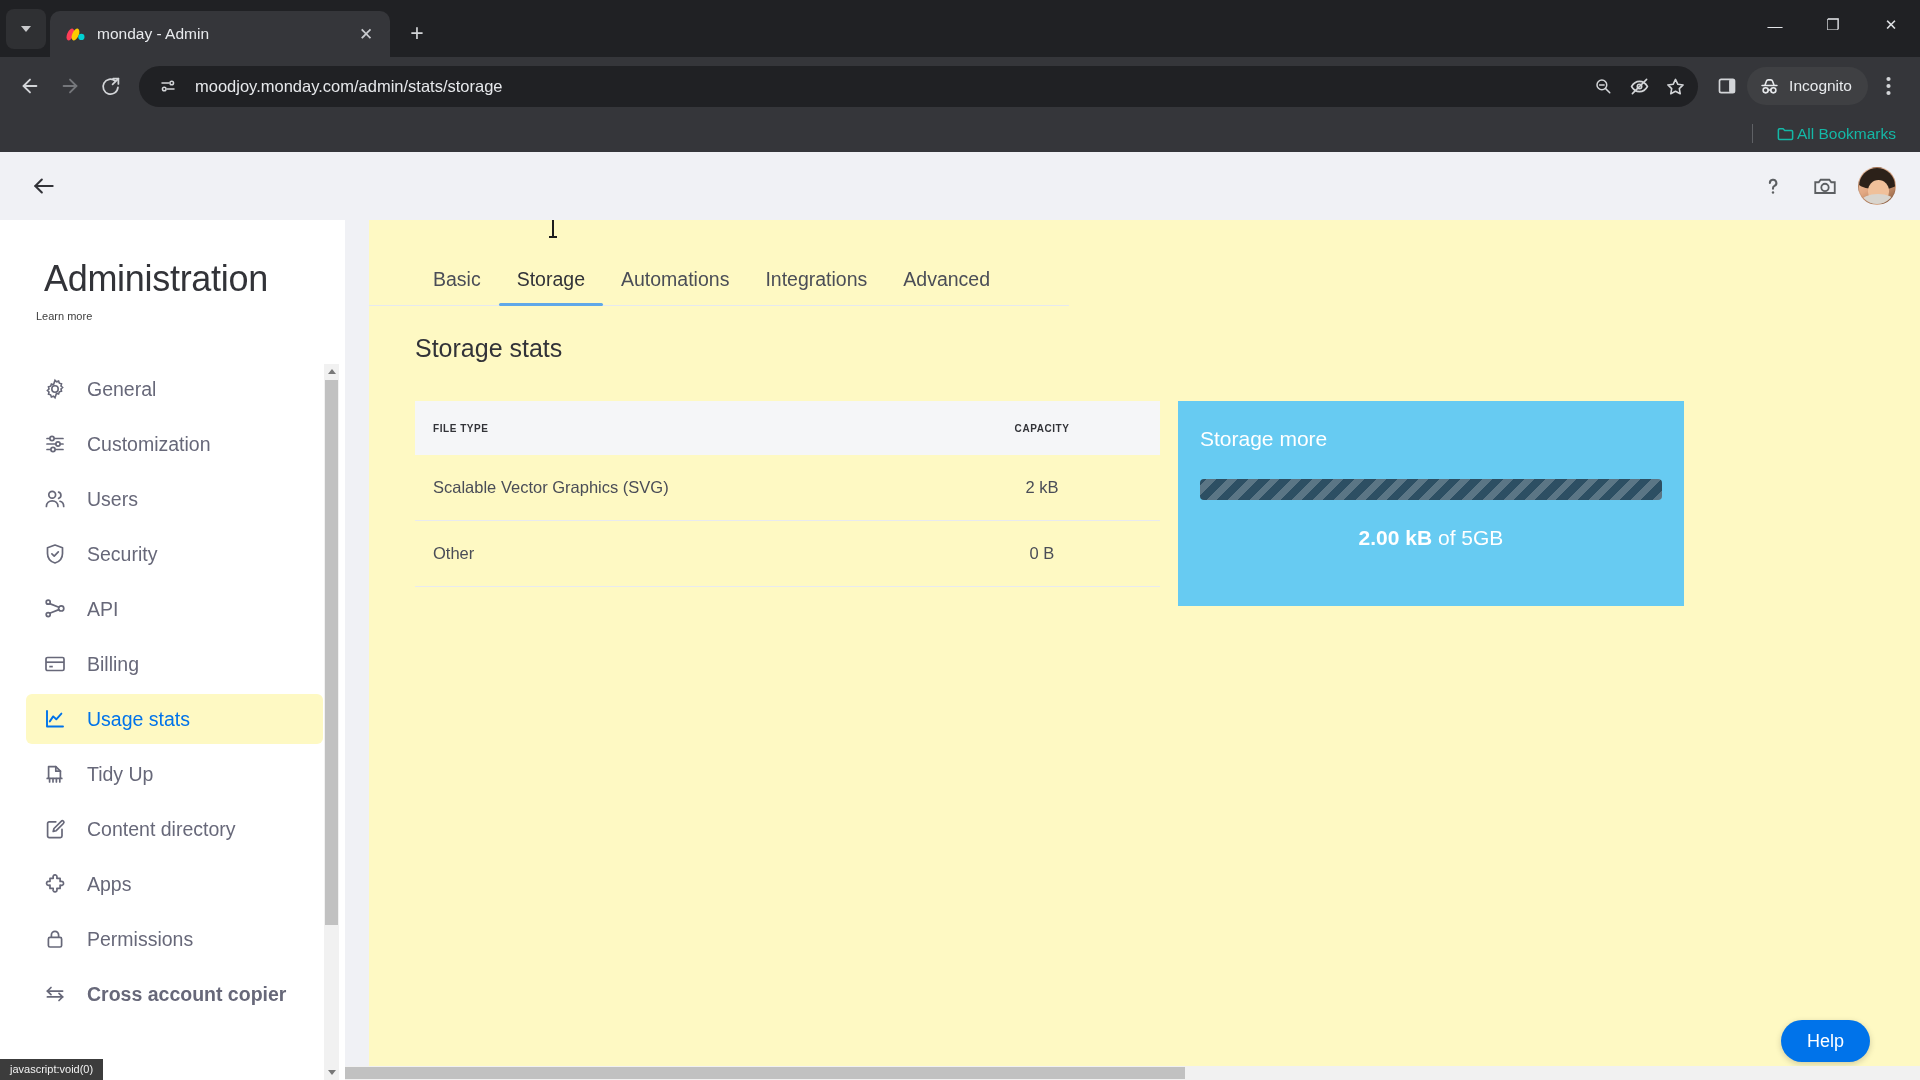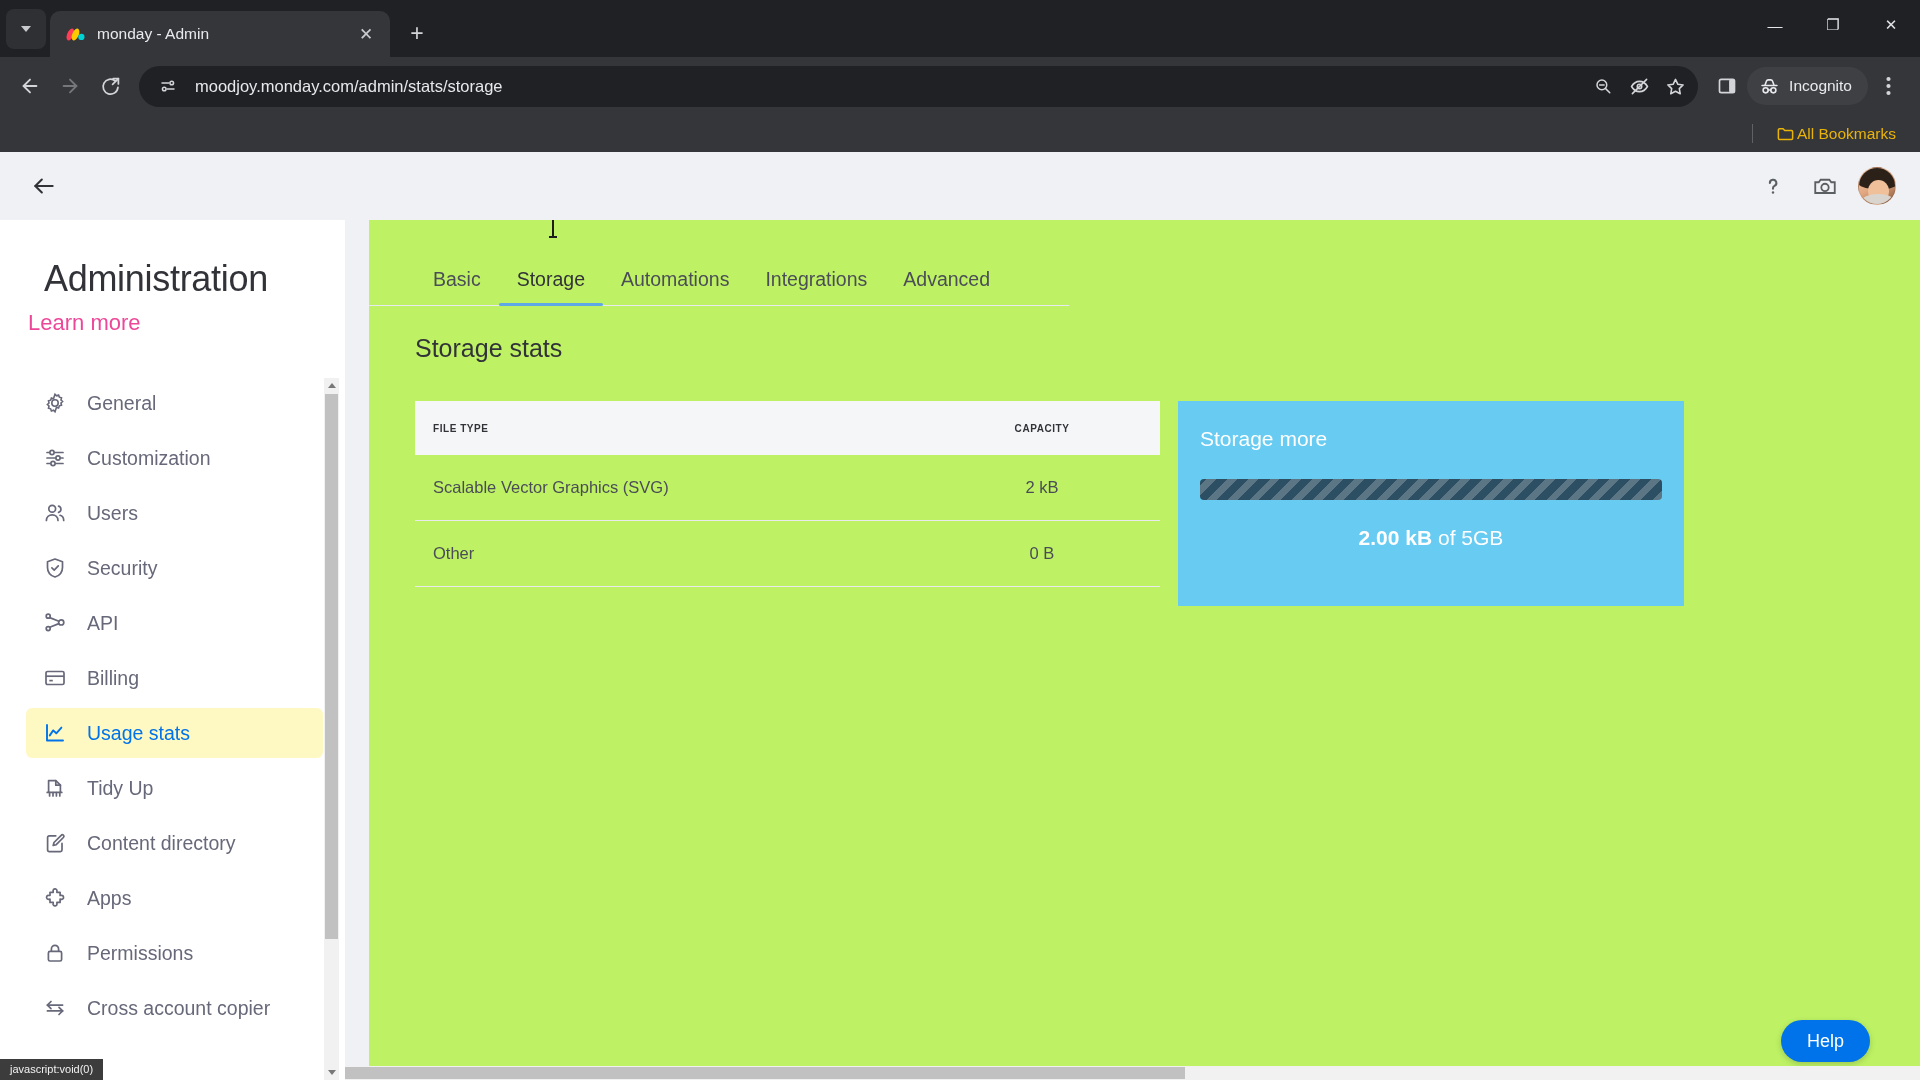--- a/index.html
+++ b/index.html
@@ -93,21 +93,21 @@
     padding: 0 16px 0 12px; color: #e8eaed; font-size: 15.5px;
     cursor: pointer; flex: none;
   }
 
   .bookmarkbar {
     height: 37px; background: #35363a;
     display: flex; align-items: center; justify-content: flex-end;
     padding-right: 18px; gap: 9px; flex: none;
   }
   .bm-sep { width: 1px; height: 19px; background: #5f6165; margin-right: 8px; }
-  .bm-item { display: flex; align-items: center; gap: 2px; color: #eab308; font-size: 15.5px; cursor: pointer; padding: 4px 6px; border-radius: 4px; }
+  .bm-item { display: flex; align-items: center; gap: 2px; color: #14b8a6; font-size: 15.5px; cursor: pointer; padding: 4px 6px; border-radius: 4px; }
 
   
   .page { flex: 1; background: #ffffff; position: relative; overflow: hidden; }
 
   .app-header {
     height: 68px; background: #f0f1f5;
     display: flex; align-items: center;
     padding: 0 24px 0 22px;
     flex: none;
   }
@@ -127,33 +127,33 @@
   .body-wrap { display: flex; height: calc(100% - 68px); }
 
   
   .sidebar {
     width: 345px; background: #ffffff; flex: none;
     position: relative; display: flex; flex-direction: column;
     padding-top: 38px;
     border-right: none;
   }
   .admin-title { font-size: 36px; color: #323338; padding: 0 44px; font-weight: 400; letter-spacing: -0.3px; }
-  .learn-more { font-size: 22px; color: #ec4899; padding: 10px 28px 0; cursor: pointer; }
+  .learn-more { font-size: 11px; color: #404040; padding: 10px 36px 0; cursor: pointer; }
   .nav { margin-top: 42px; flex: 1; position: relative; overflow: hidden; padding-right: 22px; }
   .nav-inner { padding-left: 26px; }
   .nav-item {
     display: flex; align-items: center; gap: 20px;
     height: 50px; padding-left: 16px; margin-bottom: 5px;
     border-radius: 6px; cursor: pointer;
     color: #676879; font-size: 19.5px;
   }
   .nav-item .ico { width: 25px; height: 25px; flex: none; display: flex; align-items: center; justify-content: center; color: #676879; }
   .nav-item.active { background: #fef9c3; color: #0073ea; }
   .nav-item.active .ico { color: #0073ea; }
-  .nav-item.partial { opacity: 1; }
+  .nav-item.partial { opacity: 1; font-weight: bold; }
 
   .nav-scrollbar {
     position: absolute; right: 6px; top: 0; width: 15px; height: 100%;
     background: #f1f1f1; cursor: pointer;
   }
   .nav-scrollbar .arrow-up,
   .nav-scrollbar .arrow-down {
     position: absolute; left: 0; width: 15px; height: 15px;
     display: flex; align-items: center; justify-content: center;
   }
@@ -161,21 +161,21 @@
   .nav-scrollbar .arrow-down { bottom: 0; }
   .tri-up { width: 0; height: 0; border-left: 4px solid transparent; border-right: 4px solid transparent; border-bottom: 5px solid #787878; }
   .tri-down { width: 0; height: 0; border-left: 4px solid transparent; border-right: 4px solid transparent; border-top: 5px solid #787878; }
   .nav-thumb {
     position: absolute; left: 1px; top: 16px; width: 13px; height: 545px;
     background: #c1c1c1; border-radius: 0;
   }
 
   
   .content-shell { flex: 1; background: #f0f1f5; padding: 0 0 0 24px; overflow: hidden; }
-  .content-card { background: #bef264; height: 100%; padding: 48px 0 0 0; position: relative; }
+  .content-card { background: #fef9c3; height: 100%; padding: 48px 0 0 0; position: relative; }
 
   .tabs { display: flex; gap: 0; padding-left: 46px; border-bottom: 1px solid #e6e9ef; width: 700px; }
   .tab-btn {
     font-size: 19.5px; color: #4b4e57; padding: 0 18px 14px; cursor: pointer;
     position: relative; white-space: nowrap;
   }
   .tab-btn.active { color: #323338; }
   .tab-btn.active::after {
     content: ""; position: absolute; left: 0; right: 0; bottom: -1px;
     height: 3px; background: #5fa8e8; border-radius: 2px;

